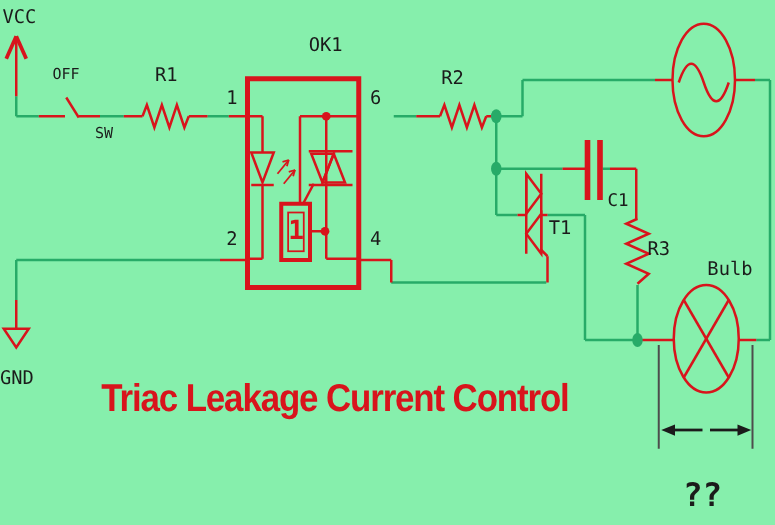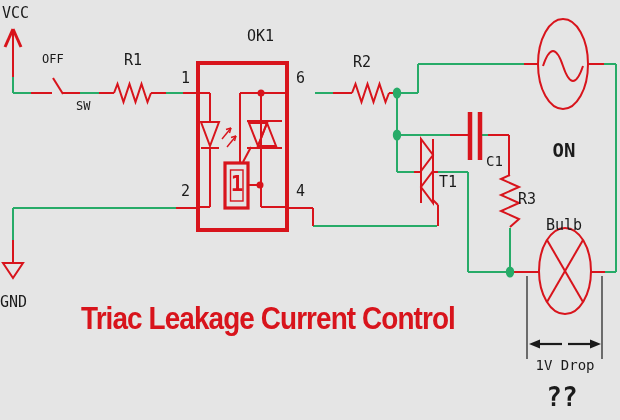--- a/index.html
+++ b/index.html
@@ -2,21 +2,21 @@
 <html style="--component-red: #d8141c; --wire-green: #27ab68; --label-black: #1b1b1b; --dim-gray: #4d4d4d;"><head>
 <meta charset="utf-8">
 <style>
   :root{
     --component-red:#d8141c;
     --wire-green:#27ab68;
     --label-black:#1b1b1b;
     --dim-gray:#4d4d4d;
   }
   html,body{margin:0;padding:0;background:#fff;}
-  #stage{position:relative;width:620px;height:420px;background:#e5e5e5;overflow:hidden;
+  #stage{position:relative;width:620px;height:420px;background:#86efac;overflow:hidden;
          font-family:"DejaVu Sans Mono", monospace;}
   svg{position:absolute;left:0;top:0;}
   .w-g{stroke:var(--wire-green);stroke-width:2;fill:none;}
   .w-r{stroke:var(--component-red);stroke-width:2;fill:none;}
   .w-r3{stroke:var(--component-red);stroke-width:3;fill:none;}
   .plate{stroke:var(--component-red);stroke-width:4.5;fill:none;}
   .box{stroke:var(--component-red);stroke-width:4;fill:none;}
   .box2{stroke:var(--component-red);stroke-width:3.2;fill:none;}
   .thin{stroke:var(--component-red);stroke-width:1.4;fill:none;}
   .dot-g{fill:var(--wire-green);stroke:none;}
@@ -206,20 +206,18 @@
   <span class="lbl" style="left:227px;top:29px;margin-left:20px;">OK1</span>
   <span class="lbl" style="left:181px;top:71px;">1</span>
   <span class="lbl" style="left:296px;top:71px;">6</span>
   <span class="lbl" style="left:181px;top:184px;">2</span>
   <span class="lbl" style="left:296px;top:184px;">4</span>
   <span class="inner-one" style="left:229px;top:172px;width:16px;text-align:center;">1</span>
   <span class="lbl" style="left:353px;top:55px;">R2</span>
   <span class="lbl md" style="left:486px;top:110px;margin-top:44px;">C1</span>
   <span class="lbl" style="left:439px;top:175px;">T1</span>
   <span class="lbl" style="left:518px;top:192px;">R3</span>
-  <span class="lbl on-lbl ctr" style="left:526px;top:141px;width:76px;">ON</span>
-  <span class="lbl ctr" style="left:526px;top:218px;width:76px;">Bulb</span>
-  <span class="lbl md ctr" style="left:523px;top:358px;width:84px;">1V Drop</span>
+  <span class="lbl ctr" style="left:526px;top:208px;width:76px;text-align:right;">Bulb</span>
   <span class="lbl qq ctr" style="left:526px;top:384px;width:72px;">??</span>
   <span class="lbl" style="left:0px;top:295px;">GND</span>
   <span class="title ctr" style="left:58px;top:301px;width:420px;text-align:center;">Triac Leakage Current Control</span>
 
 </div>
 
 </body></html>

